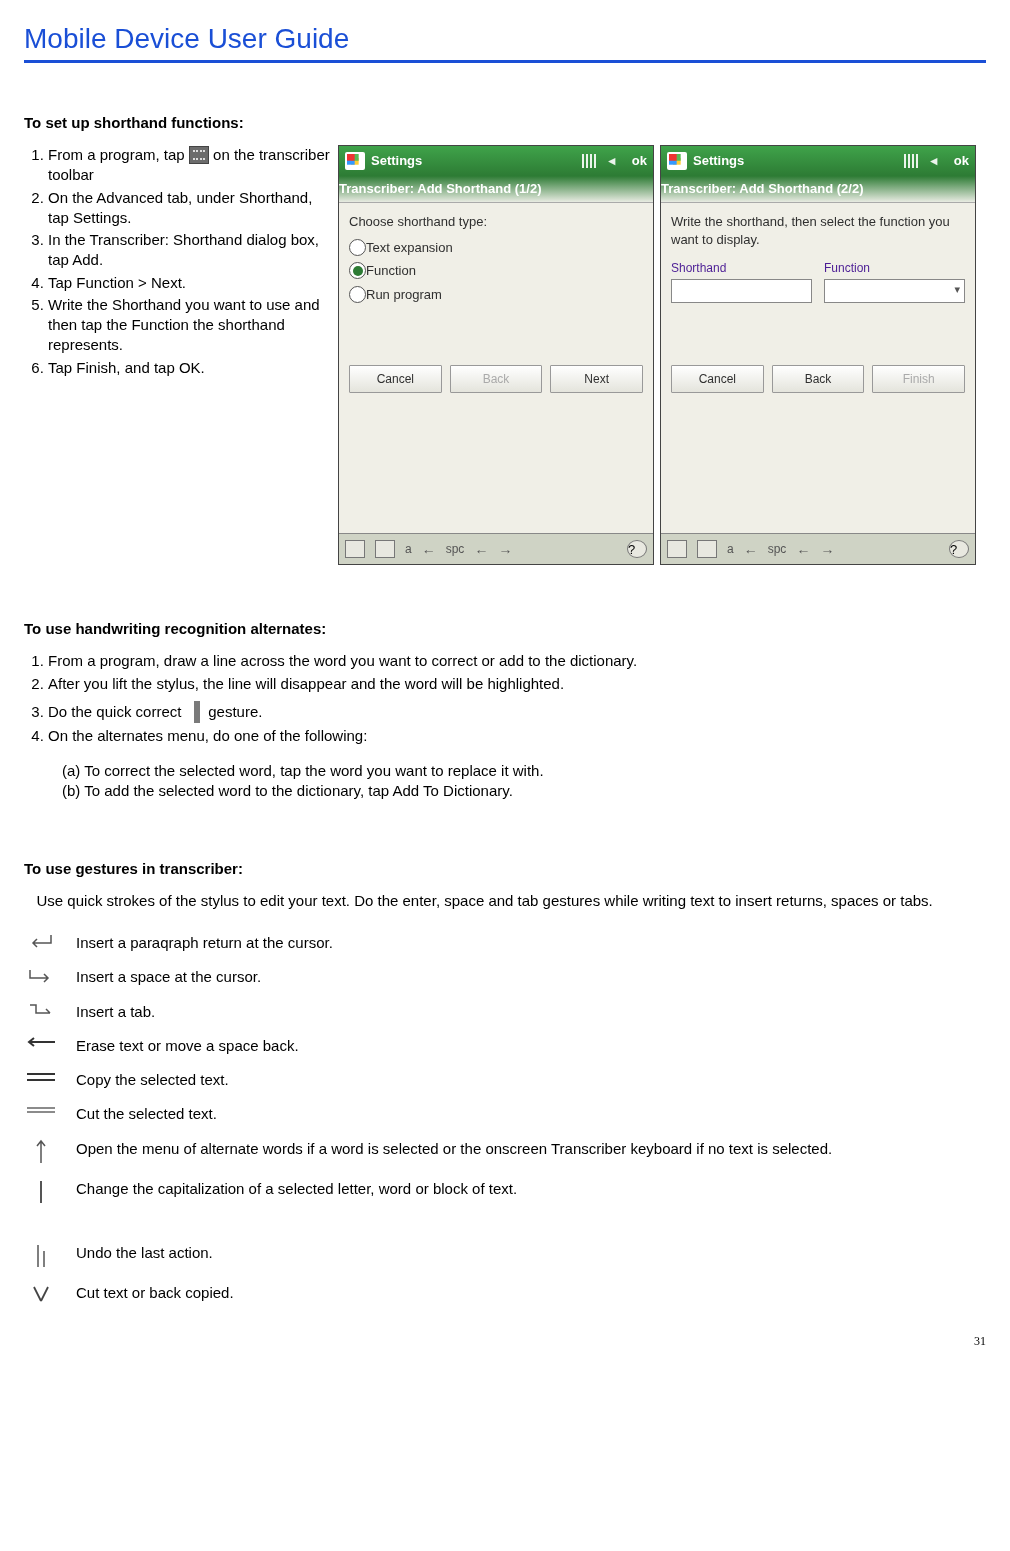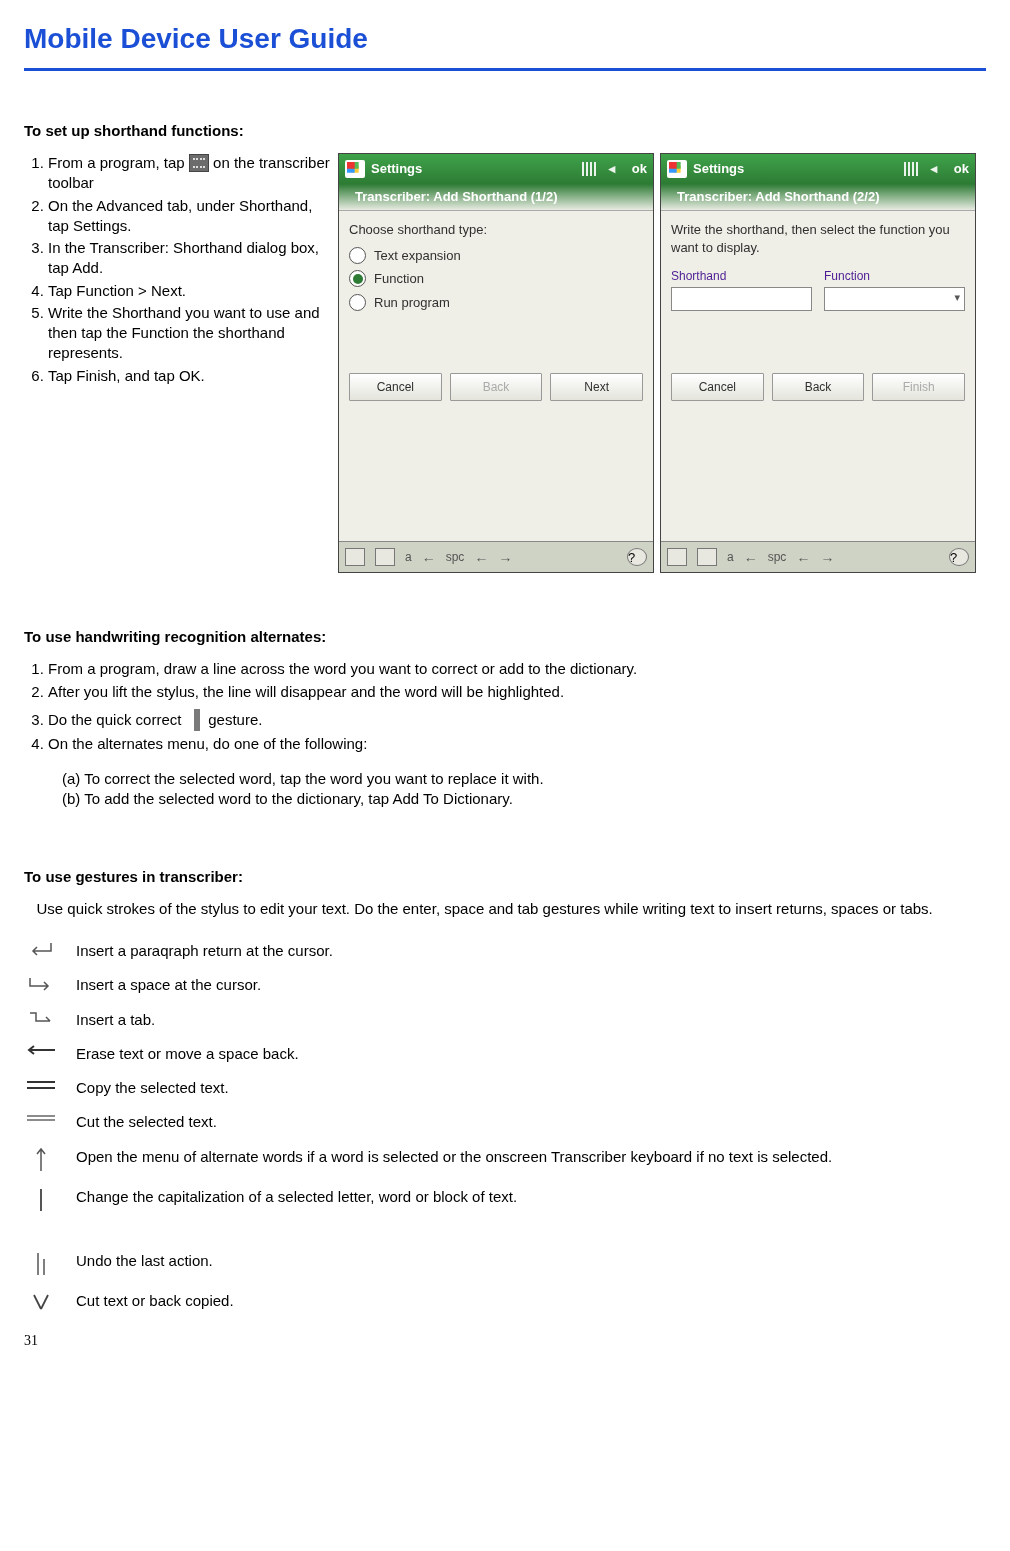--- a/index.html
+++ b/index.html
@@ -8,23 +8,23 @@
     color: #000;
     margin: 0;
     padding: 20px 24px;
     width: 962px;
     background: #fff;
     line-height: 1.35;
   }
   .title {
     color: #1a4fd6;
     font-size: 28px;
-    font-weight: bold;
+    font-weight: normal;
     border-bottom: 3px solid #1a4fd6;
-    padding-bottom: 10px;
+    padding-bottom: 2px;
     margin-bottom: 50px;
   }
   .section-heading {
     font-weight: bold;
     margin: 18px 0 12px;
   }
   .top-row {
     display: flex;
     gap: 8px;
     align-items: flex-start;
@@ -133,34 +133,34 @@
     font-weight: bold;
     font-size: 13px;
     margin-left: 6px;
   }
   .wm-subtitle {
     background: linear-gradient(#2d7b34, #e8ebe2);
     color: #fff;
     height: 26px;
     display: flex;
     align-items: center;
-    padding: 0 16px;
+    padding: 0 0;
     font-weight: bold;
     border-bottom: 1px solid #aaa;
   }
   .wm-body {
     flex: 1;
     padding: 10px 10px 0;
     color: #303030;
     background: #f0efe7;
   }
   .radio-row {
     display: flex;
     align-items: center;
-    gap: 8px;
+    gap: 0;
     margin: 6px 0;
   }
   .radio {
     width: 15px; height: 15px;
     border: 1.5px solid #555;
     border-radius: 50%;
     background: #fff;
     position: relative;
     flex: none;
   }
@@ -237,24 +237,24 @@
   .gesture-icon {
     width: 34px;
     display: flex;
     justify-content: center;
     flex: none;
   }
   .gesture-icon svg {
     display: block;
   }
   .page-num {
-    text-align: left;
+    text-align: right;
     font-family: "Times New Roman", serif;
-    font-size: 14px;
-    margin-top: 21px;
+    font-size: 12px;
+    margin-top: 30px;
   }
 </style>
 </head>
 <body>
 
 <div class="title">Mobile Device User Guide</div>
 
 <div class="section-heading">To set up shorthand functions:</div>
 
 <div class="top-row">

